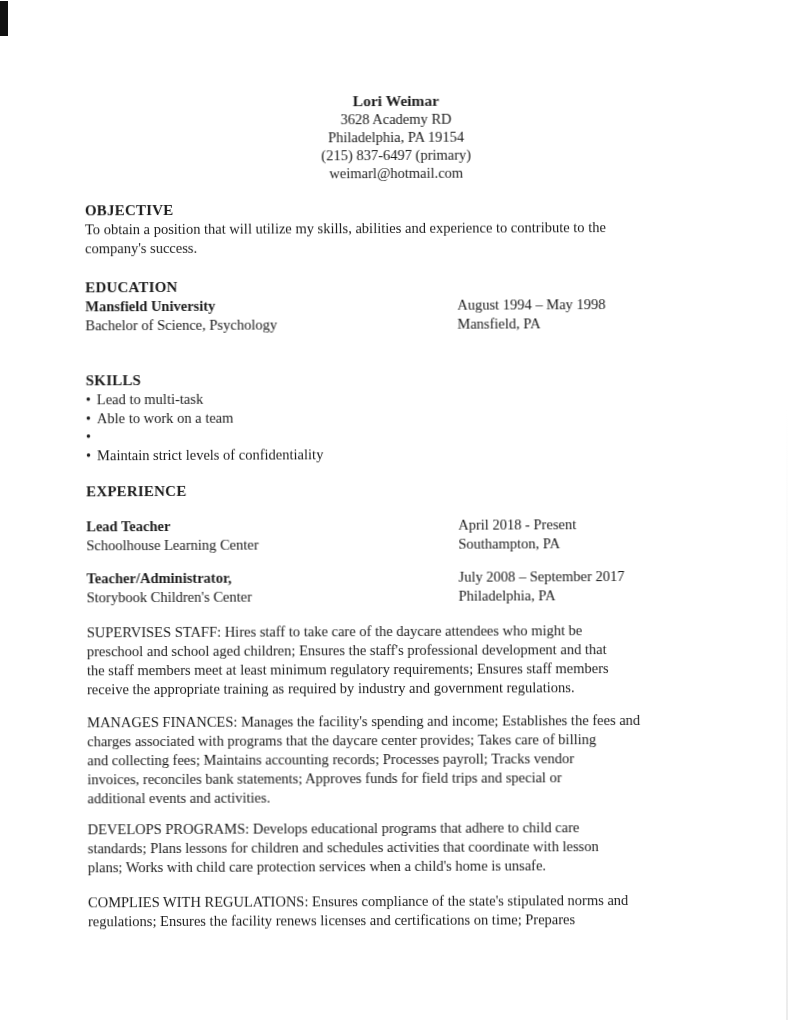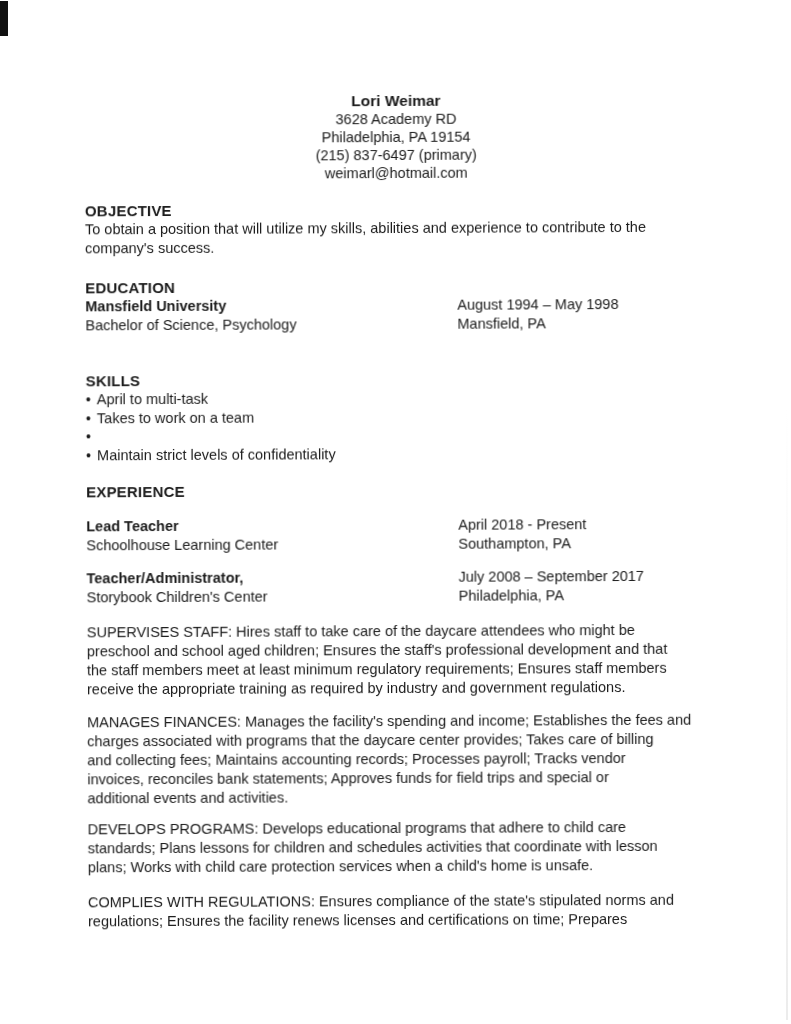--- a/index.html
+++ b/index.html
@@ -3,21 +3,21 @@
 <meta charset="utf-8">
 <style>
   * { margin: 0; padding: 0; box-sizing: border-box; }
   html, body { background: #ffffff; }
   .page {
     position: relative;
     width: 791px;
     height: 1020px;
     background: #ffffff;
     overflow: hidden;
-    font-family: Liberation Sans, sans-serif;
+    font-family: Liberation Serif, serif;
     color: #1c1c1c;
   }
   .scan-mark {
     position: absolute;
     left: 0; top: 1px;
     width: 8px; height: 35px;
     background: #111111;
   }
   .edge-shade {
     position: absolute;
@@ -103,25 +103,25 @@
           <div>Mansfield, PA</div>
         </div>
       </div>
     </div>
 
     <div class="section-skills">
       <h2>SKILLS</h2>
       <ul class="skills-list">
         <li>
           <span class="bullet">•</span>
-          <span>April to multi-task</span>
+          <span>Lead to multi-task</span>
         </li>
         <li>
           <span class="bullet">•</span>
-          <span>Takes to work on a team</span>
+          <span>Able to work on a team</span>
         </li>
         <li>
           <span class="bullet">•</span>
         </li>
         <li>
           <span class="bullet">•</span>
           <span>Maintain strict levels of confidentiality</span>
         </li>
       </ul>
     </div>

